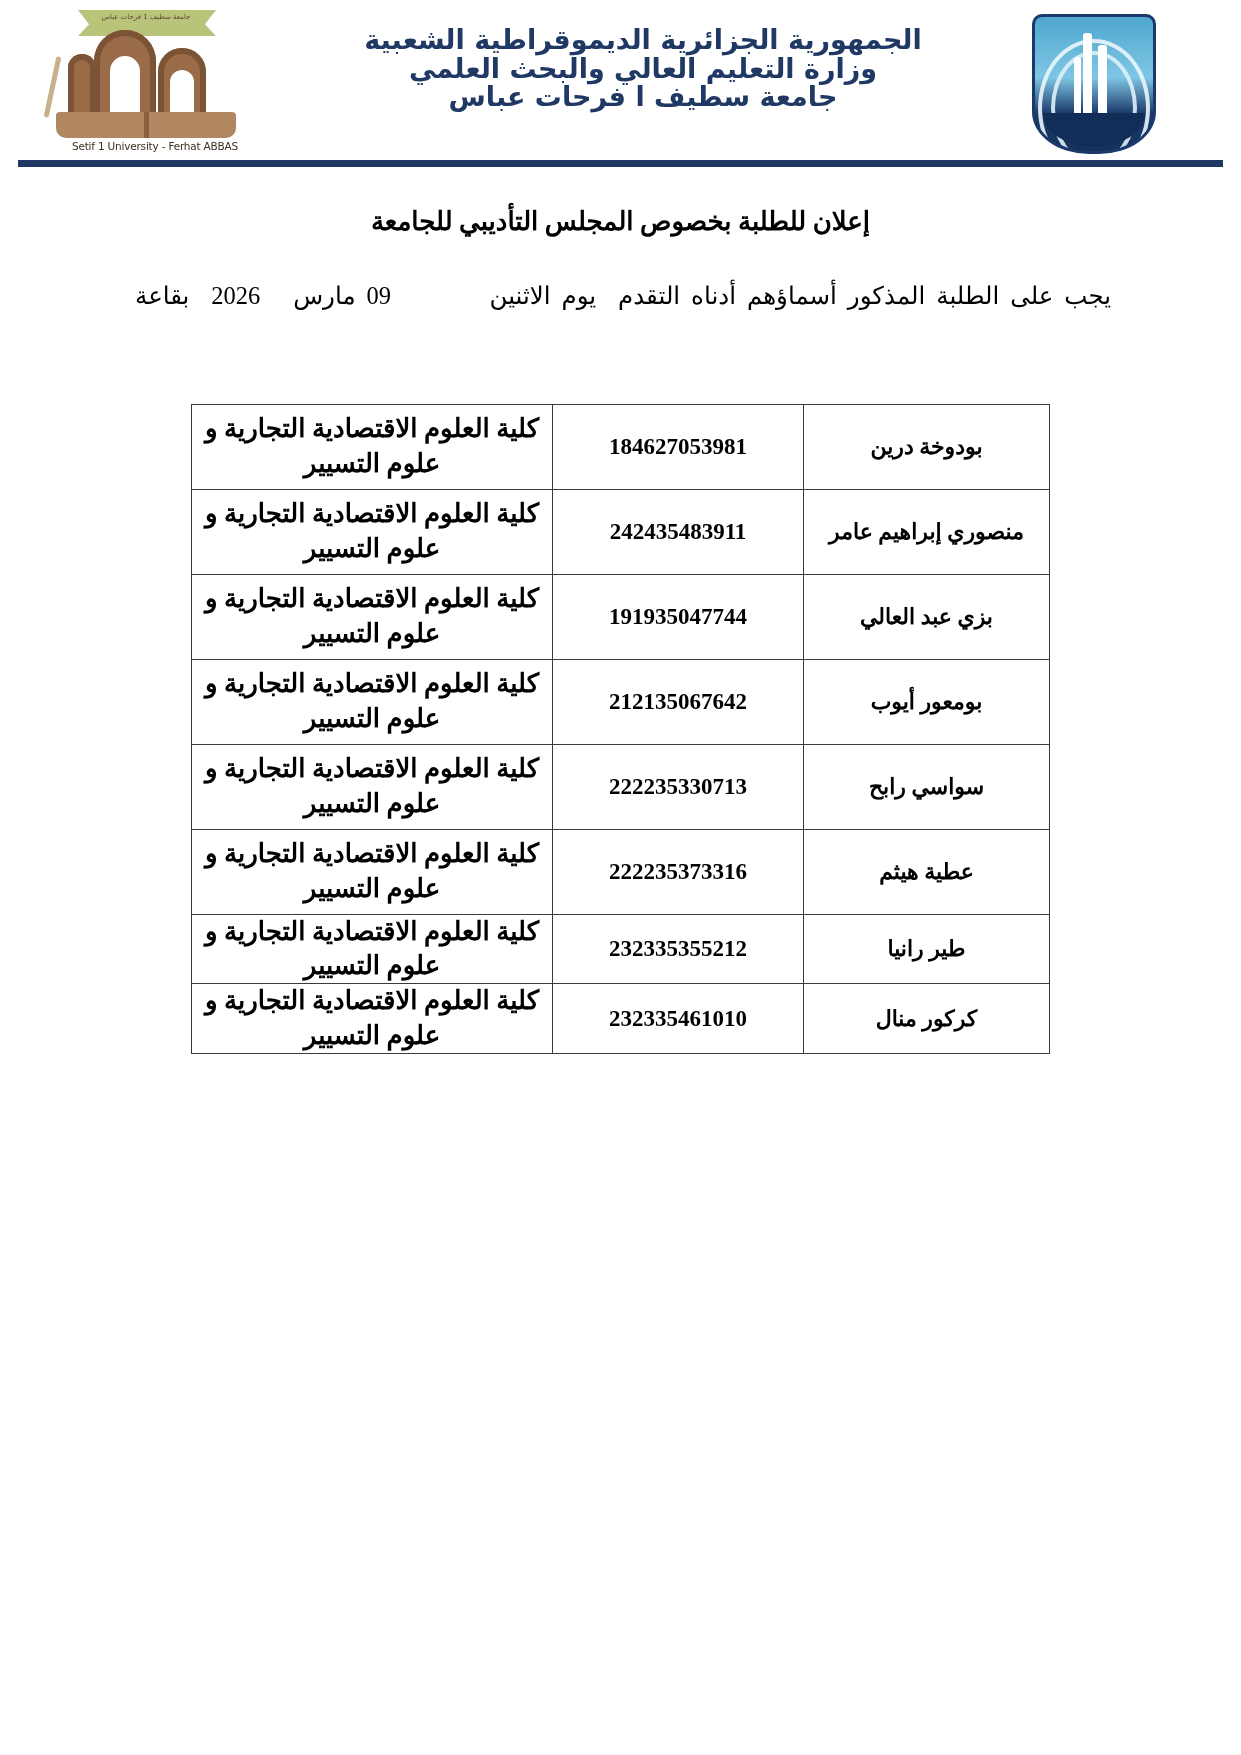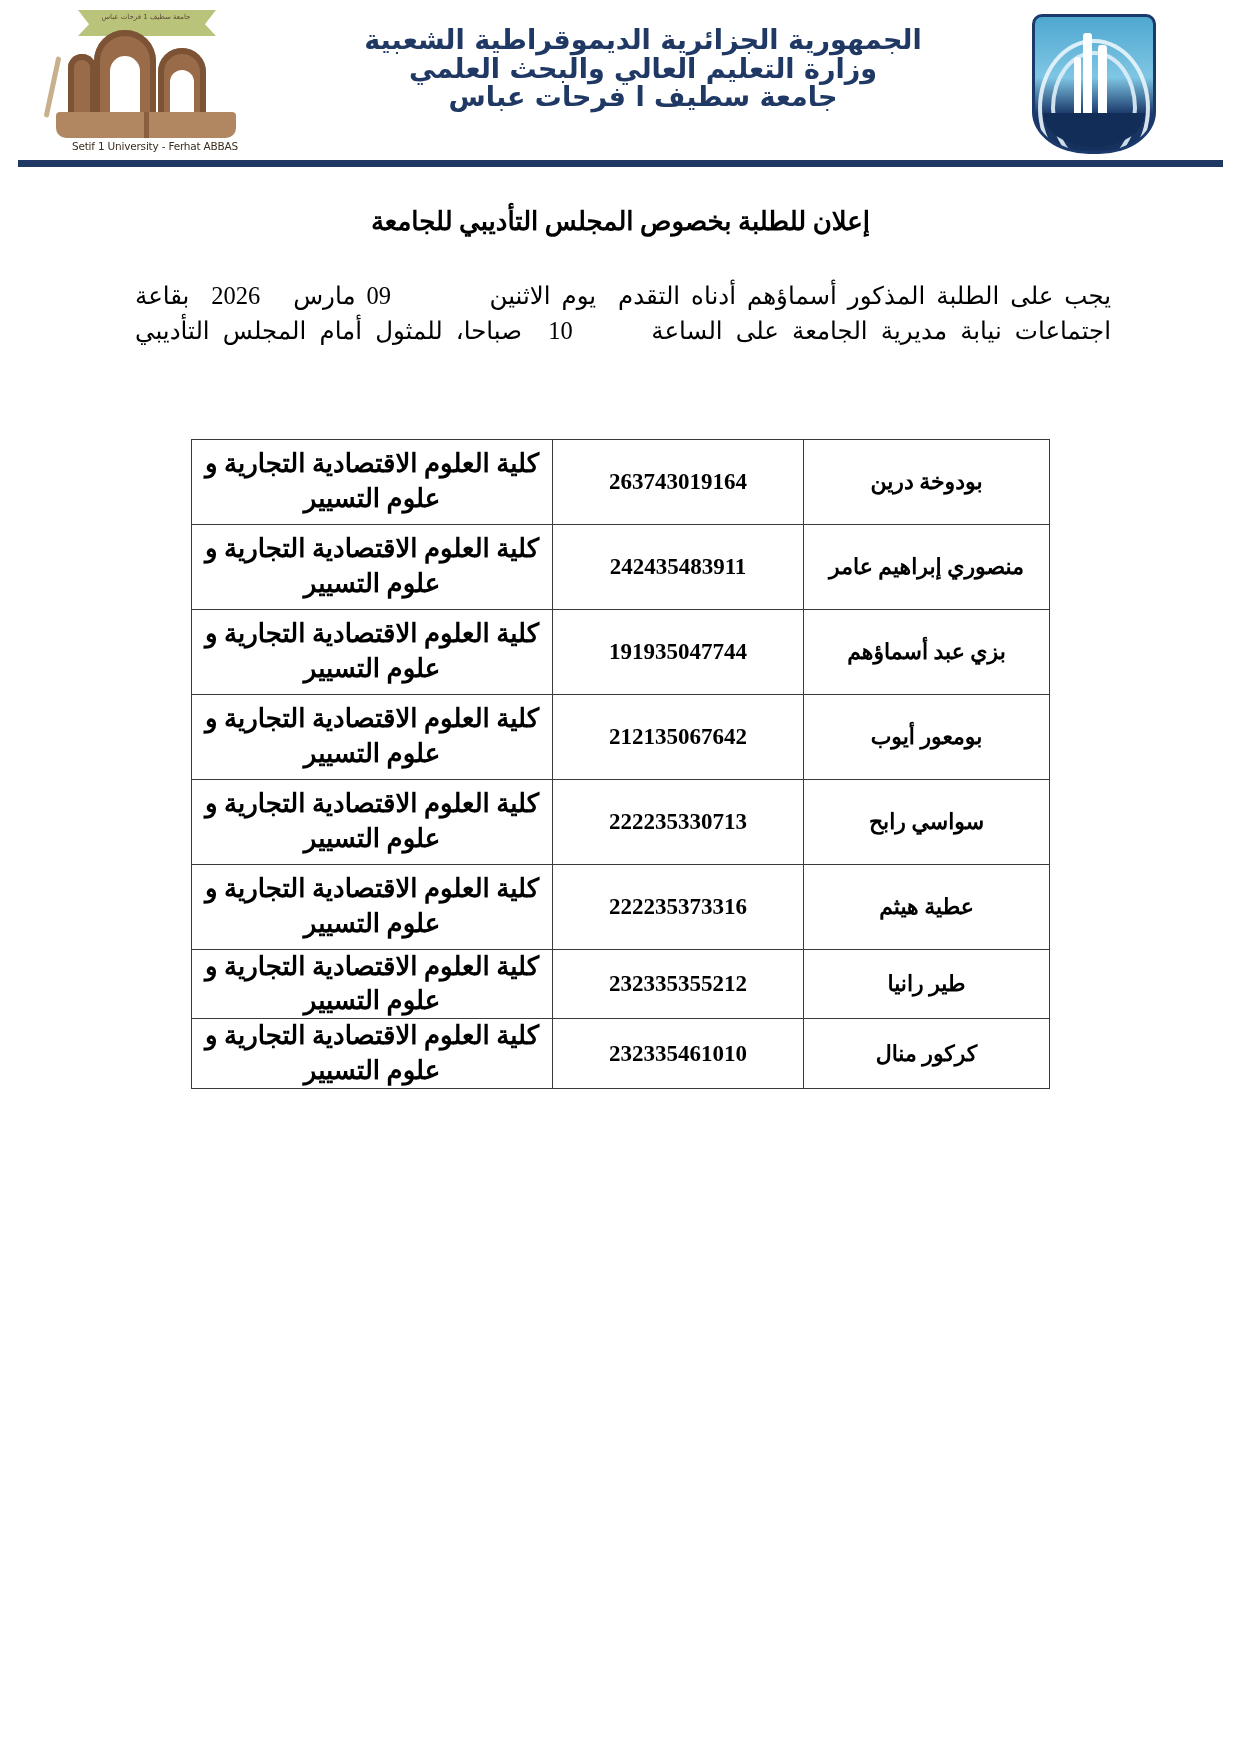--- a/index.html
+++ b/index.html
@@ -302,38 +302,37 @@
     <div class="left-caption">Setif 1 University - Ferhat ABBAS</div>
   </div>
 
   <div class="header-rule"></div>
 </div>
 
 <h1 class="doc-title">إعلان للطلبة بخصوص المجلس التأديبي للجامعة</h1>
 
 <div class="body-block">
   <div class="body-line l1">يجب على الطلبة المذكور أسماؤهم أدناه التقدم  يوم الاثنين         09 مارس   2026  بقاعة</div>
-  <div class="body-line l2">اجتماعات نيابة مديرية الجامعة على الساعة      10  صباحا، للمثول أمام المجلس التأديبي</div>
 </div>
 
 <div class="table-wrap">
   <table class="students">
     <tbody id="students-tbody">
         <tr class="tall">
           <td class="c-name">بودوخة درين</td>
-          <td class="c-id">263743019164</td>
+          <td class="c-id">184627053981</td>
           <td class="c-faculty">كلية العلوم الاقتصادية التجارية و علوم التسيير</td>
         </tr>
         <tr class="tall">
           <td class="c-name">منصوري إبراهيم عامر</td>
           <td class="c-id">242435483911</td>
           <td class="c-faculty">كلية العلوم الاقتصادية التجارية و علوم التسيير</td>
         </tr>
         <tr class="tall">
-          <td class="c-name">بزي عبد أسماؤهم</td>
+          <td class="c-name">بزي عبد العالي</td>
           <td class="c-id">191935047744</td>
           <td class="c-faculty">كلية العلوم الاقتصادية التجارية و علوم التسيير</td>
         </tr>
         <tr class="tall">
           <td class="c-name">بومعور أيوب</td>
           <td class="c-id">212135067642</td>
           <td class="c-faculty">كلية العلوم الاقتصادية التجارية و علوم التسيير</td>
         </tr>
         <tr class="tall">
           <td class="c-name">سواسي رابح</td>

